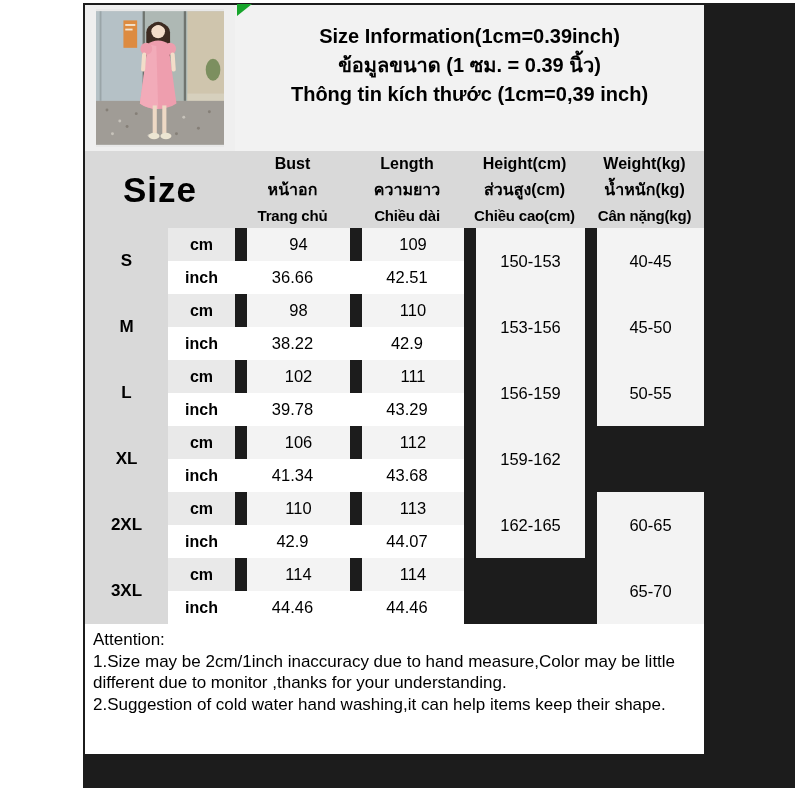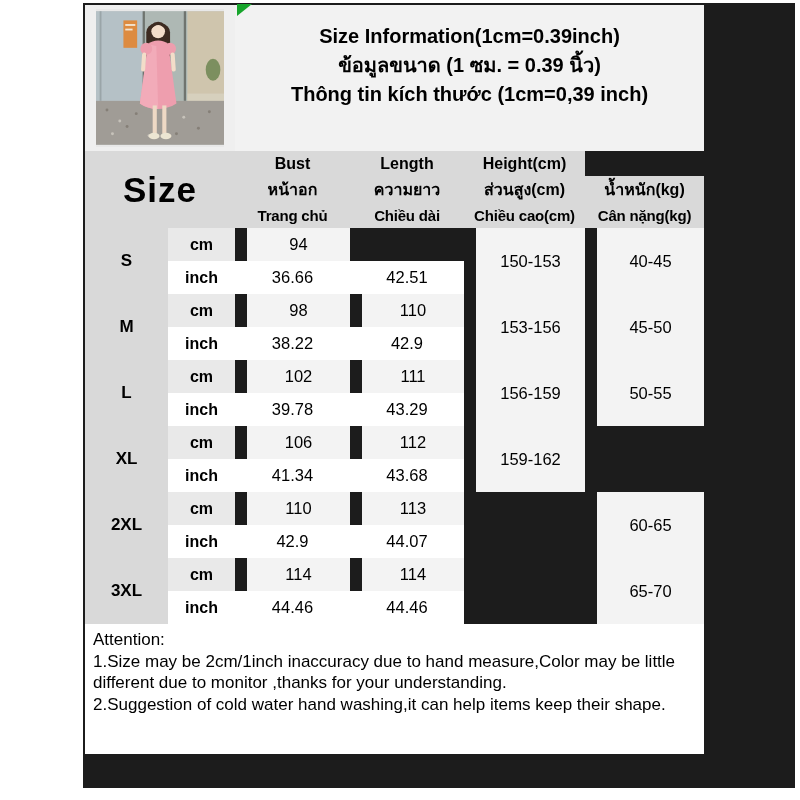--- a/index.html
+++ b/index.html
@@ -96,34 +96,36 @@
     <div class="title-line">Size Information(1cm=0.39inch)</div>
     <div class="title-line">ข้อมูลขนาด (1 ซม. = 0.39 นิ้ว)</div>
     <div class="title-line">Thông tin kích thước (1cm=0,39 inch)</div>
   </div>
 
   <div class="c gray sizecell">Size</div>
 
   <div class="c gray hdr" style="grid-row:2;grid-column:3">Bust</div>
   <div class="c gray hdr" style="grid-row:2;grid-column:4">Length</div>
   <div class="c gray hdr" style="grid-row:2;grid-column:5">Height(cm)</div>
+  <div class="c gray hdr" style="grid-row:2;grid-column:6">Weight(kg)</div>
 
   <div class="c gray hdr" style="grid-row:3;grid-column:3">หน้าอก</div>
   <div class="c gray hdr" style="grid-row:3;grid-column:4">ความยาว</div>
   <div class="c gray hdr" style="grid-row:3;grid-column:5">ส่วนสูง(cm)</div>
   <div class="c gray hdr" style="grid-row:3;grid-column:6">น้ำหนัก(kg)</div>
 
   <div class="c gray hdr-vi" style="grid-row:4;grid-column:3">Trang chủ</div>
   <div class="c gray hdr-vi" style="grid-row:4;grid-column:4">Chiều dài</div>
   <div class="c gray hdr-vi" style="grid-row:4;grid-column:5">Chiều cao(cm)</div>
   <div class="c gray hdr-vi" style="grid-row:4;grid-column:6">Cân nặng(kg)</div>
 
   <div class="c gray szlabel" style="grid-row:5/span 2;grid-column:1">S</div>
   <div class="c lgray unit" style="grid-row:5;grid-column:2">cm</div>
   <div class="c pale val" style="grid-row:5;grid-column:3">94</div>
+  <div class="c pale val" style="grid-row:5;grid-column:4">109</div>
   <div class="c pale val" style="grid-row:5/span 2;grid-column:5">150-153</div>
   <div class="c pale val" style="grid-row:5/span 2;grid-column:6">40-45</div>
   <div class="c unit" style="grid-row:6;grid-column:2">inch</div>
   <div class="c val" style="grid-row:6;grid-column:3">36.66</div>
   <div class="c val" style="grid-row:6;grid-column:4">42.51</div>
 
   <div class="c gray szlabel" style="grid-row:7/span 2;grid-column:1">M</div>
   <div class="c lgray unit" style="grid-row:7;grid-column:2">cm</div>
   <div class="c pale val" style="grid-row:7;grid-column:3">98</div>
   <div class="c pale val" style="grid-row:7;grid-column:4">110</div>
@@ -149,20 +151,21 @@
   <div class="c pale val" style="grid-row:11;grid-column:4">112</div>
   <div class="c pale val" style="grid-row:11/span 2;grid-column:5">159-162</div>
   <div class="c unit" style="grid-row:12;grid-column:2">inch</div>
   <div class="c val" style="grid-row:12;grid-column:3">41.34</div>
   <div class="c val" style="grid-row:12;grid-column:4">43.68</div>
 
   <div class="c gray szlabel" style="grid-row:13/span 2;grid-column:1">2XL</div>
   <div class="c lgray unit" style="grid-row:13;grid-column:2">cm</div>
   <div class="c pale val" style="grid-row:13;grid-column:3">110</div>
   <div class="c pale val" style="grid-row:13;grid-column:4">113</div>
+  <div class="c pale val" style="grid-row:13/span 2;grid-column:5">162-165</div>
   <div class="c pale val" style="grid-row:13/span 2;grid-column:6">60-65</div>
   <div class="c unit" style="grid-row:14;grid-column:2">inch</div>
   <div class="c val" style="grid-row:14;grid-column:3">42.9</div>
   <div class="c val" style="grid-row:14;grid-column:4">44.07</div>
 
   <div class="c gray szlabel" style="grid-row:15/span 2;grid-column:1">3XL</div>
   <div class="c lgray unit" style="grid-row:15;grid-column:2">cm</div>
   <div class="c pale val" style="grid-row:15;grid-column:3">114</div>
   <div class="c pale val" style="grid-row:15;grid-column:4">114</div>
   <div class="c pale val" style="grid-row:15/span 2;grid-column:6">65-70</div>

